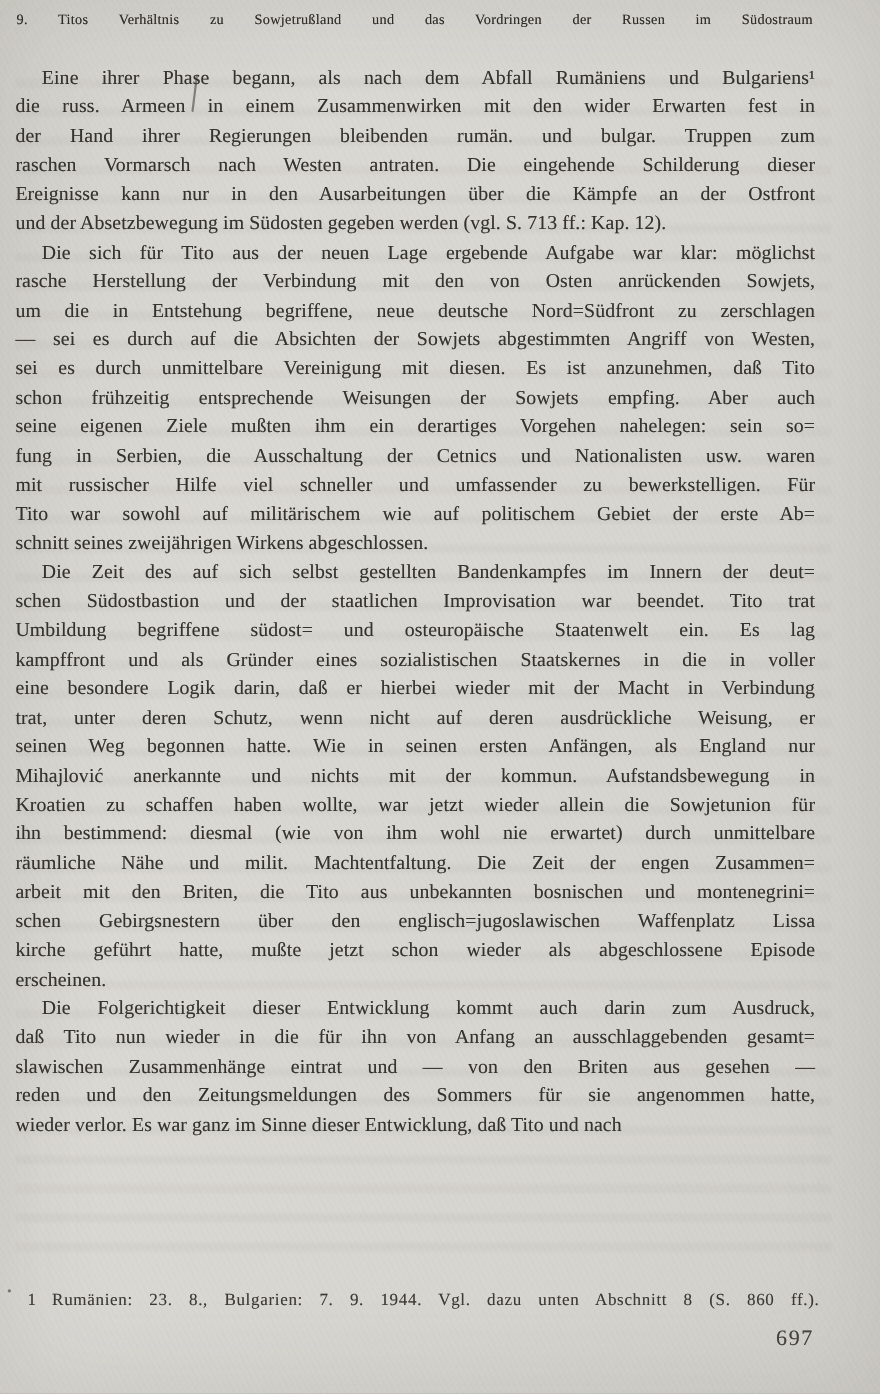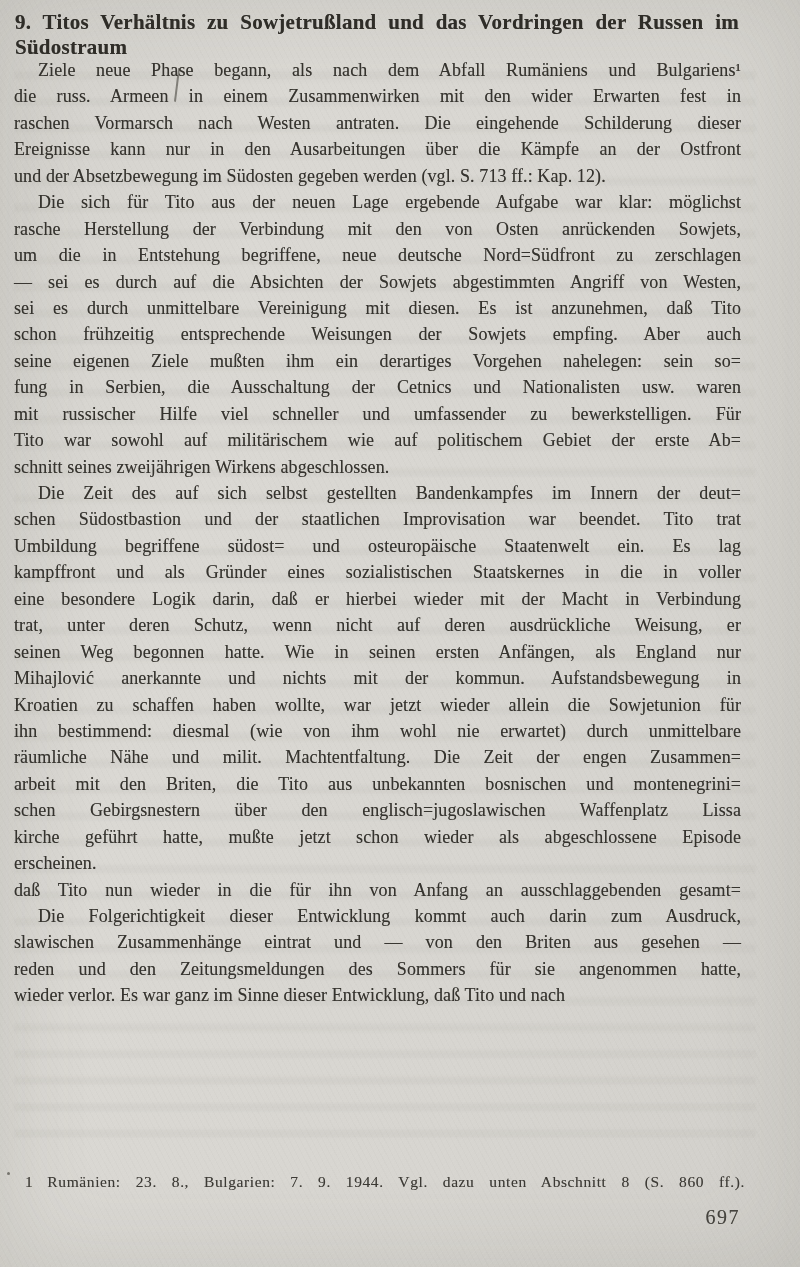--- a/index.html
+++ b/index.html
@@ -52,22 +52,22 @@
     left: 7px; top: 1172px;
     width: 3px; height: 3px;
     background: rgba(58,56,50,0.6);
     border-radius: 50%;
   }
   .running-head {
     position: absolute;
     left: 15px; top: 10px;
     width: 724px;
     margin: 0;
-    font-size: 21px;
-    font-weight: 700;
+    font-size: 13px;
+    font-weight: 400;
     letter-spacing: 0.25px;
     color: #2f2d28;
     text-align: justify;
     text-align-last: justify;
     white-space: normal;
     text-shadow: 0 0 0.5px rgba(47,45,40,0.5);
   }
   .body-text {
     position: absolute;
     left: 14px; top: 57px;
@@ -112,22 +112,23 @@
 
 <div class="page">
   <div class="showthrough"></div>
   <div class="grain"></div>
   <div class="scratch"></div>
   <div class="edge-dot"></div>
 
   <h1 class="running-head">9. Titos Verhältnis zu Sowjetrußland und das Vordringen der Russen im Südostraum</h1>
 
   <div class="body-text">
-      <div class="line indent">Ziele neue Phase begann, als nach dem Abfall Rumäniens und Bulgariens¹</div>
+      <div class="line indent">Eine ihrer Phase begann, als nach dem Abfall Rumäniens und Bulgariens¹</div>
       <div class="line">die russ. Armeen in einem Zusammenwirken mit den wider Erwarten fest in</div>
+      <div class="line">der Hand ihrer Regierungen bleibenden rumän. und bulgar. Truppen zum</div>
       <div class="line">raschen Vormarsch nach Westen antraten. Die eingehende Schilderung dieser</div>
       <div class="line">Ereignisse kann nur in den Ausarbeitungen über die Kämpfe an der Ostfront</div>
       <div class="line last">und der Absetzbewegung im Südosten gegeben werden (vgl. S. 713 ff.: Kap. 12).</div>
       <div class="line indent">Die sich für Tito aus der neuen Lage ergebende Aufgabe war klar: möglichst</div>
       <div class="line">rasche Herstellung der Verbindung mit den von Osten anrückenden Sowjets,</div>
       <div class="line">um die in Entstehung begriffene, neue deutsche Nord=Südfront zu zerschlagen</div>
       <div class="line">— sei es durch auf die Absichten der Sowjets abgestimmten Angriff von Westen,</div>
       <div class="line">sei es durch unmittelbare Vereinigung mit diesen. Es ist anzunehmen, daß Tito</div>
       <div class="line">schon frühzeitig entsprechende Weisungen der Sowjets empfing. Aber auch</div>
       <div class="line">seine eigenen Ziele mußten ihm ein derartiges Vorgehen nahelegen: sein so=</div>
@@ -143,22 +144,22 @@
       <div class="line">trat, unter deren Schutz, wenn nicht auf deren ausdrückliche Weisung, er</div>
       <div class="line">seinen Weg begonnen hatte. Wie in seinen ersten Anfängen, als England nur</div>
       <div class="line">Mihajlović anerkannte und nichts mit der kommun. Aufstandsbewegung in</div>
       <div class="line">Kroatien zu schaffen haben wollte, war jetzt wieder allein die Sowjetunion für</div>
       <div class="line">ihn bestimmend: diesmal (wie von ihm wohl nie erwartet) durch unmittelbare</div>
       <div class="line">räumliche Nähe und milit. Machtentfaltung. Die Zeit der engen Zusammen=</div>
       <div class="line">arbeit mit den Briten, die Tito aus unbekannten bosnischen und montenegrini=</div>
       <div class="line">schen Gebirgsnestern über den englisch=jugoslawischen Waffenplatz Lissa</div>
       <div class="line">kirche geführt hatte, mußte jetzt schon wieder als abgeschlossene Episode</div>
       <div class="line last">erscheinen.</div>
+      <div class="line indent">Die Folgerichtigkeit dieser Entwicklung kommt auch darin zum Ausdruck,</div>
       <div class="line">daß Tito nun wieder in die für ihn von Anfang an ausschlaggebenden gesamt=</div>
-      <div class="line indent">Die Folgerichtigkeit dieser Entwicklung kommt auch darin zum Ausdruck,</div>
       <div class="line">slawischen Zusammenhänge eintrat und — von den Briten aus gesehen —</div>
       <div class="line">reden und den Zeitungsmeldungen des Sommers für sie angenommen hatte,</div>
       <div class="line last">wieder verlor. Es war ganz im Sinne dieser Entwicklung, daß Tito und nach</div>
     </div>
 
   <div class="footnote">
     <span class="fn-marker">1</span><span class="fn-text">Rumänien: 23. 8., Bulgarien: 7. 9. 1944. Vgl. dazu unten Abschnitt 8 (S. 860 ff.).</span>
   </div>
 
   <div class="page-number">697</div>

